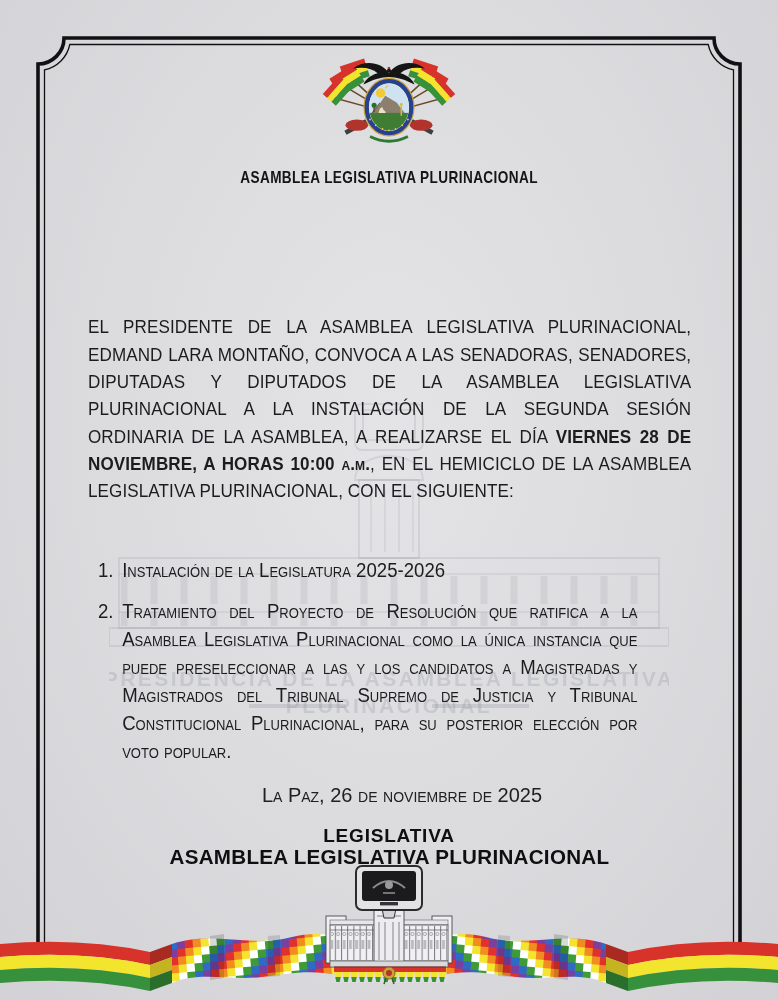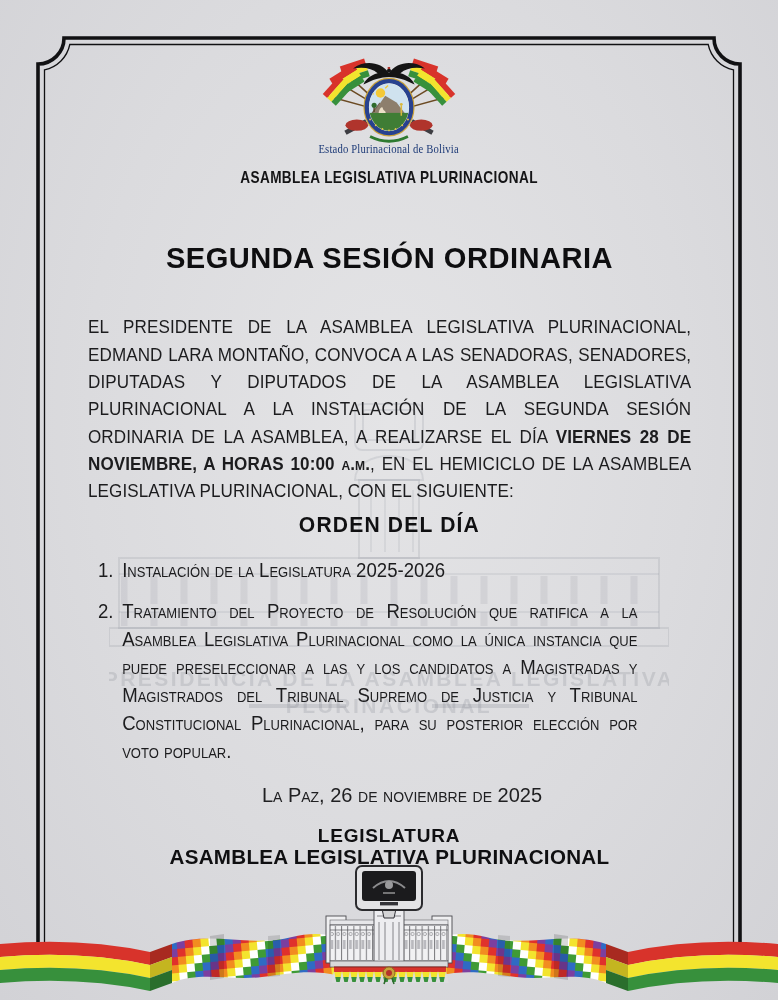--- a/index.html
+++ b/index.html
@@ -128,52 +128,43 @@
         <circle cx="100" cy="65" r="1"></circle>
       </g>
     </g>
     <g>
       <path d="M80 16 C72 4 54 2 42 11 C54 9 62 11 68 16 C60 18 55 23 53 28 C62 23 72 20 80 20 C88 20 98 23 107 28 C105 23 100 18 92 16 C98 11 106 9 118 11 C106 2 88 4 80 16 Z" fill="#151515"></path>
       <rect x="78.6" y="9.5" width="2.6" height="3" fill="#b0342c"></rect>
       <circle cx="80" cy="13.5" r="2.2" fill="#151515"></circle>
     </g>
   </svg>
 
-  <div class="abs cx state-label">
-    <span>Estado Plurinacional de Bolivia</span>
-  </div>
   <div class="abs cx institution">
     <span>ASAMBLEA LEGISLATIVA PLURINACIONAL</span>
   </div>
 
-  <div class="abs cx doc-title">
-    <span>SEGUNDA SESIÓN ORDINARIA</span>
-  </div>
 
   <p class="abs para"><span>EL PRESIDENTE DE LA ASAMBLEA LEGISLATIVA PLURINACIONAL, EDMAND LARA MONTAÑO, CONVOCA A LAS SENADORAS, SENADORES, DIPUTADAS Y DIPUTADOS DE LA ASAMBLEA LEGISLATIVA PLURINACIONAL A LA INSTALACIÓN DE LA SEGUNDA SESIÓN ORDINARIA DE LA ASAMBLEA, A REALIZARSE EL DÍA </span><span class="b">VIERNES 28 DE NOVIEMBRE, A HORAS 10:00 </span><span class="b sc">a.m.</span><span>, EN EL HEMICICLO DE LA ASAMBLEA LEGISLATIVA PLURINACIONAL, CON EL SIGUIENTE:</span></p>
 
-  <div class="abs cx orden">
-    <span>ORDEN DEL DÍA</span>
-  </div>
 
   <div class="abs agenda">
     <div class="item">
       <span class="num">1.</span>
       <span class="txt">Instalación de la Legislatura 2025-2026</span>
     </div>
     <div class="item">
       <span class="num">2.</span>
       <span class="txt">Tratamiento del Proyecto de Resolución que ratifica a la Asamblea Legislativa Plurinacional como la única instancia que puede preseleccionar a las y los candidatos a Magistradas y Magistrados del Tribunal Supremo de Justicia y Tribunal Constitucional Plurinacional, para su posterior elección por voto popular.</span>
     </div>
   </div>
 
   <div class="abs cx dateline">La Paz, 26 de noviembre de 2025</div>
 
   <div class="abs cx footer-block">
-    <div class="footer-line1">LEGISLATURA</div>
+    <div class="footer-line1">LEGISLATIVA</div>
     <div><span class="footer-line2">ASAMBLEA LEGISLATIVA PLURINACIONAL</span></div>
   </div>
 
   <svg class="abs bottom-strip" width="778" height="148" viewBox="0 0 778 148">
     <defs>
       <pattern id="wiph" width="56" height="56" patternUnits="userSpaceOnUse" patternTransform="rotate(-5)">
         <path fill="var(--wiphala0,#e0312c)" d="M0 0h8v8H0z M8 48h8v8H8z M16 40h8v8h-8z M24 32h8v8h-8z M32 24h8v8h-8z M40 16h8v8h-8z M48 8h8v8h-8z"></path>
         <path fill="var(--wiphala1,#f28c20)" d="M0 8h8v8H0z M8 0h8v8H8z M16 48h8v8h-8z M24 40h8v8h-8z M32 32h8v8h-8z M40 24h8v8h-8z M48 16h8v8h-8z"></path>
         <path fill="var(--wiphala2,#f3e42e)" d="M0 16h8v8H0z M8 8h8v8H8z M16 0h8v8h-8z M24 48h8v8h-8z M32 40h8v8h-8z M40 32h8v8h-8z M48 24h8v8h-8z"></path>
         <path fill="var(--wiphala3,#ffffff)" d="M0 24h8v8H0z M8 16h8v8H8z M16 8h8v8h-8z M24 0h8v8h-8z M32 48h8v8h-8z M40 40h8v8h-8z M48 32h8v8h-8z"></path>

